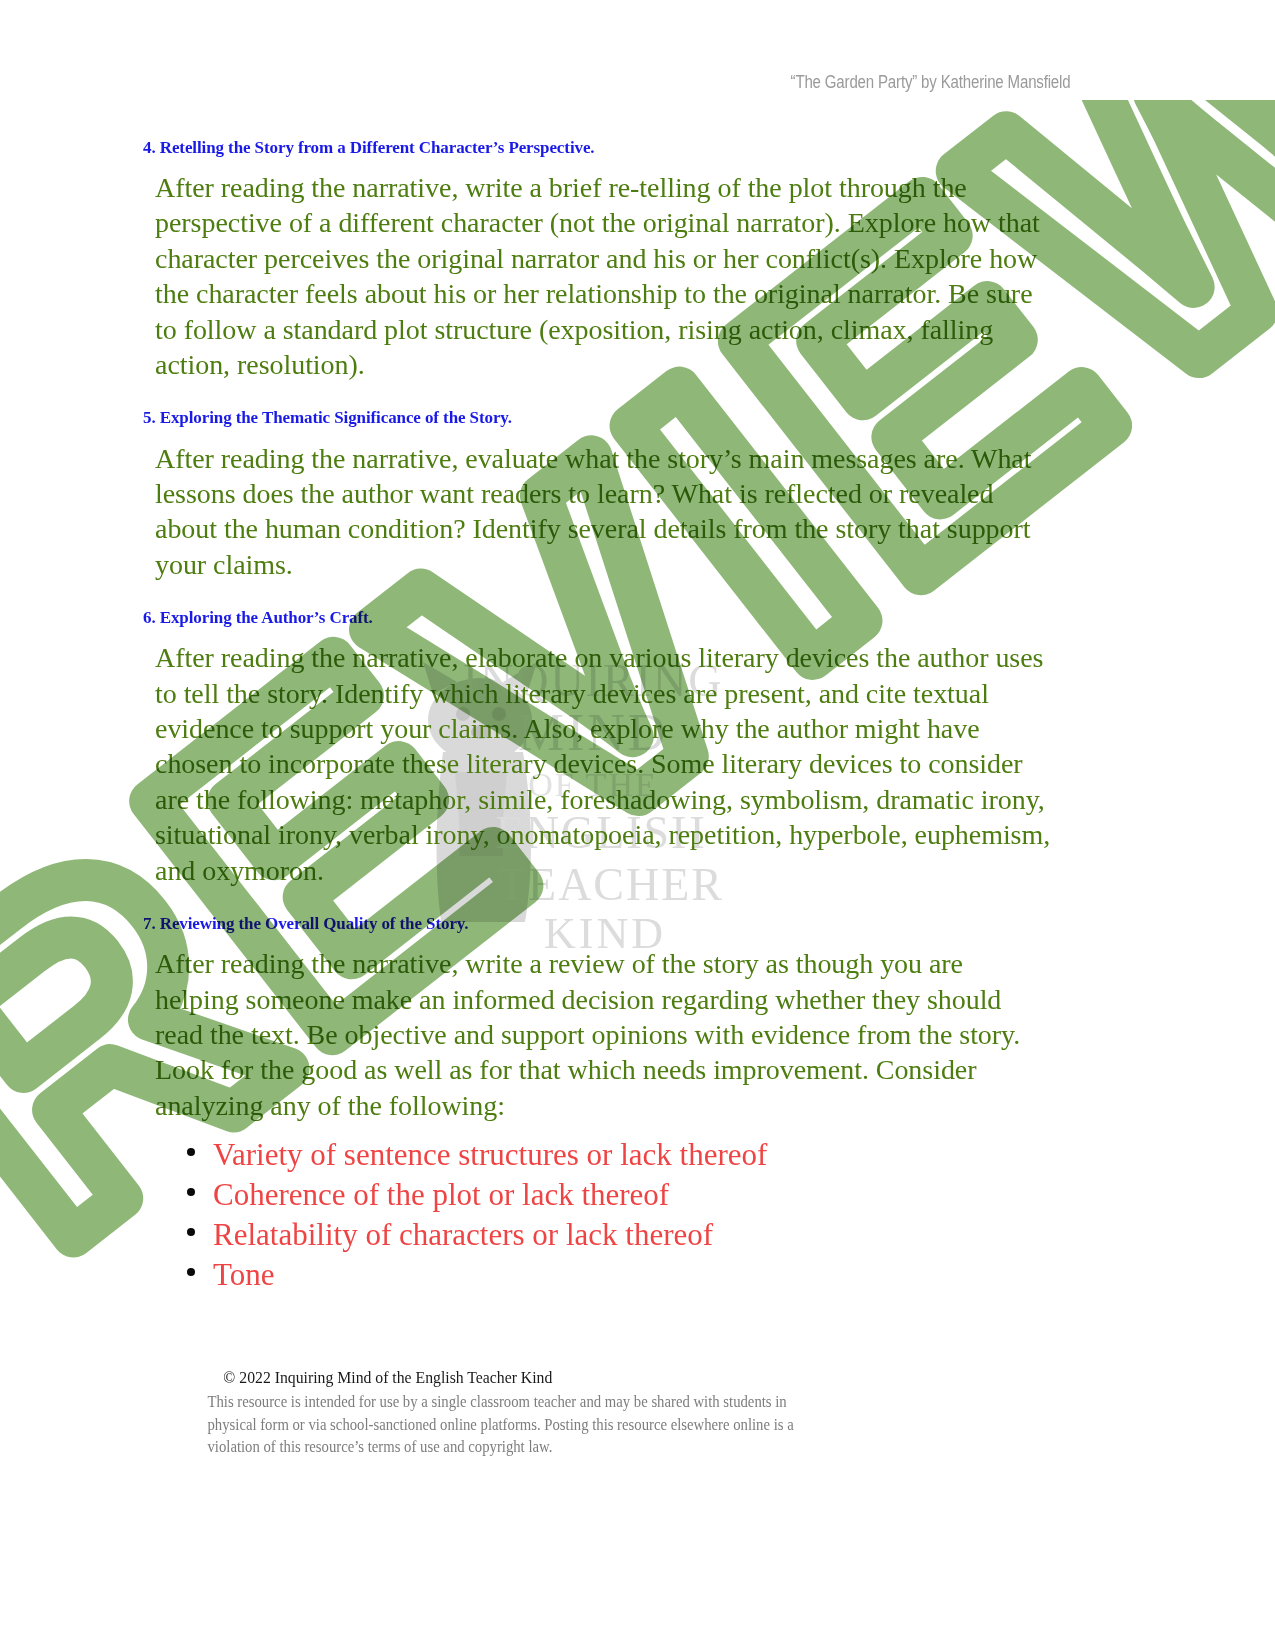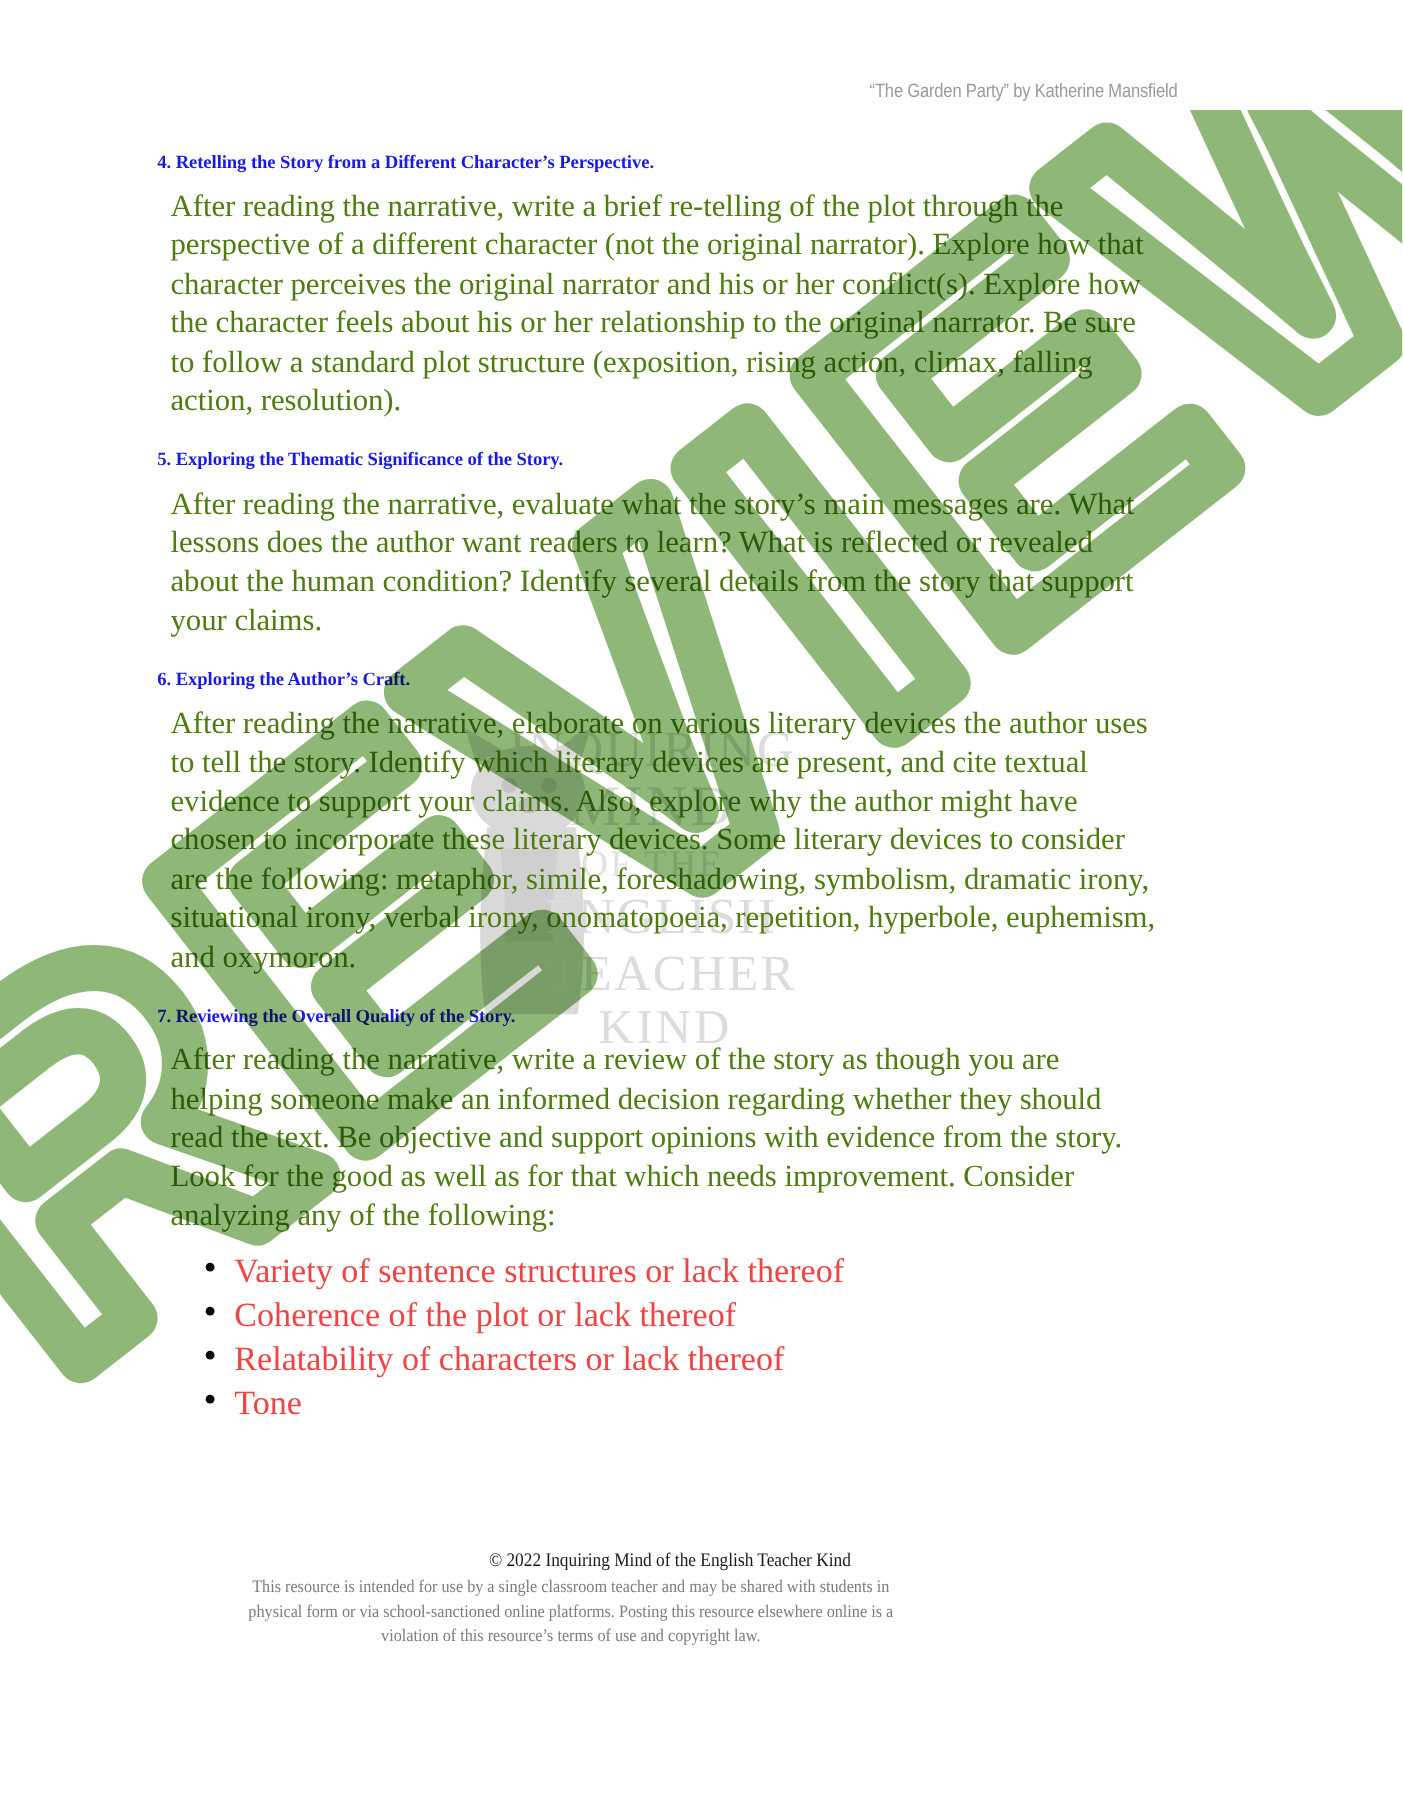--- a/index.html
+++ b/index.html
@@ -109,24 +109,24 @@
     width: 8px;
     height: 8px;
     border-radius: 50%;
     background: #0a0a0a;
   }
 
   
   .footer {
     position: absolute;
     left: 0;
-    top: 1408px;
+    top: 1367px;
     width: 1047px;
     z-index: 2;
-    text-align: center;
+    text-align: left;
   }
   .footer-copy {
     font-family: "Liberation Serif", serif;
     font-size: 17.5px;
     color: #1a1a1a;
     margin: 0 0 3px 0;
     padding-left: 190px;
     transform: scaleX(0.9);
   }
   .footer-note {

